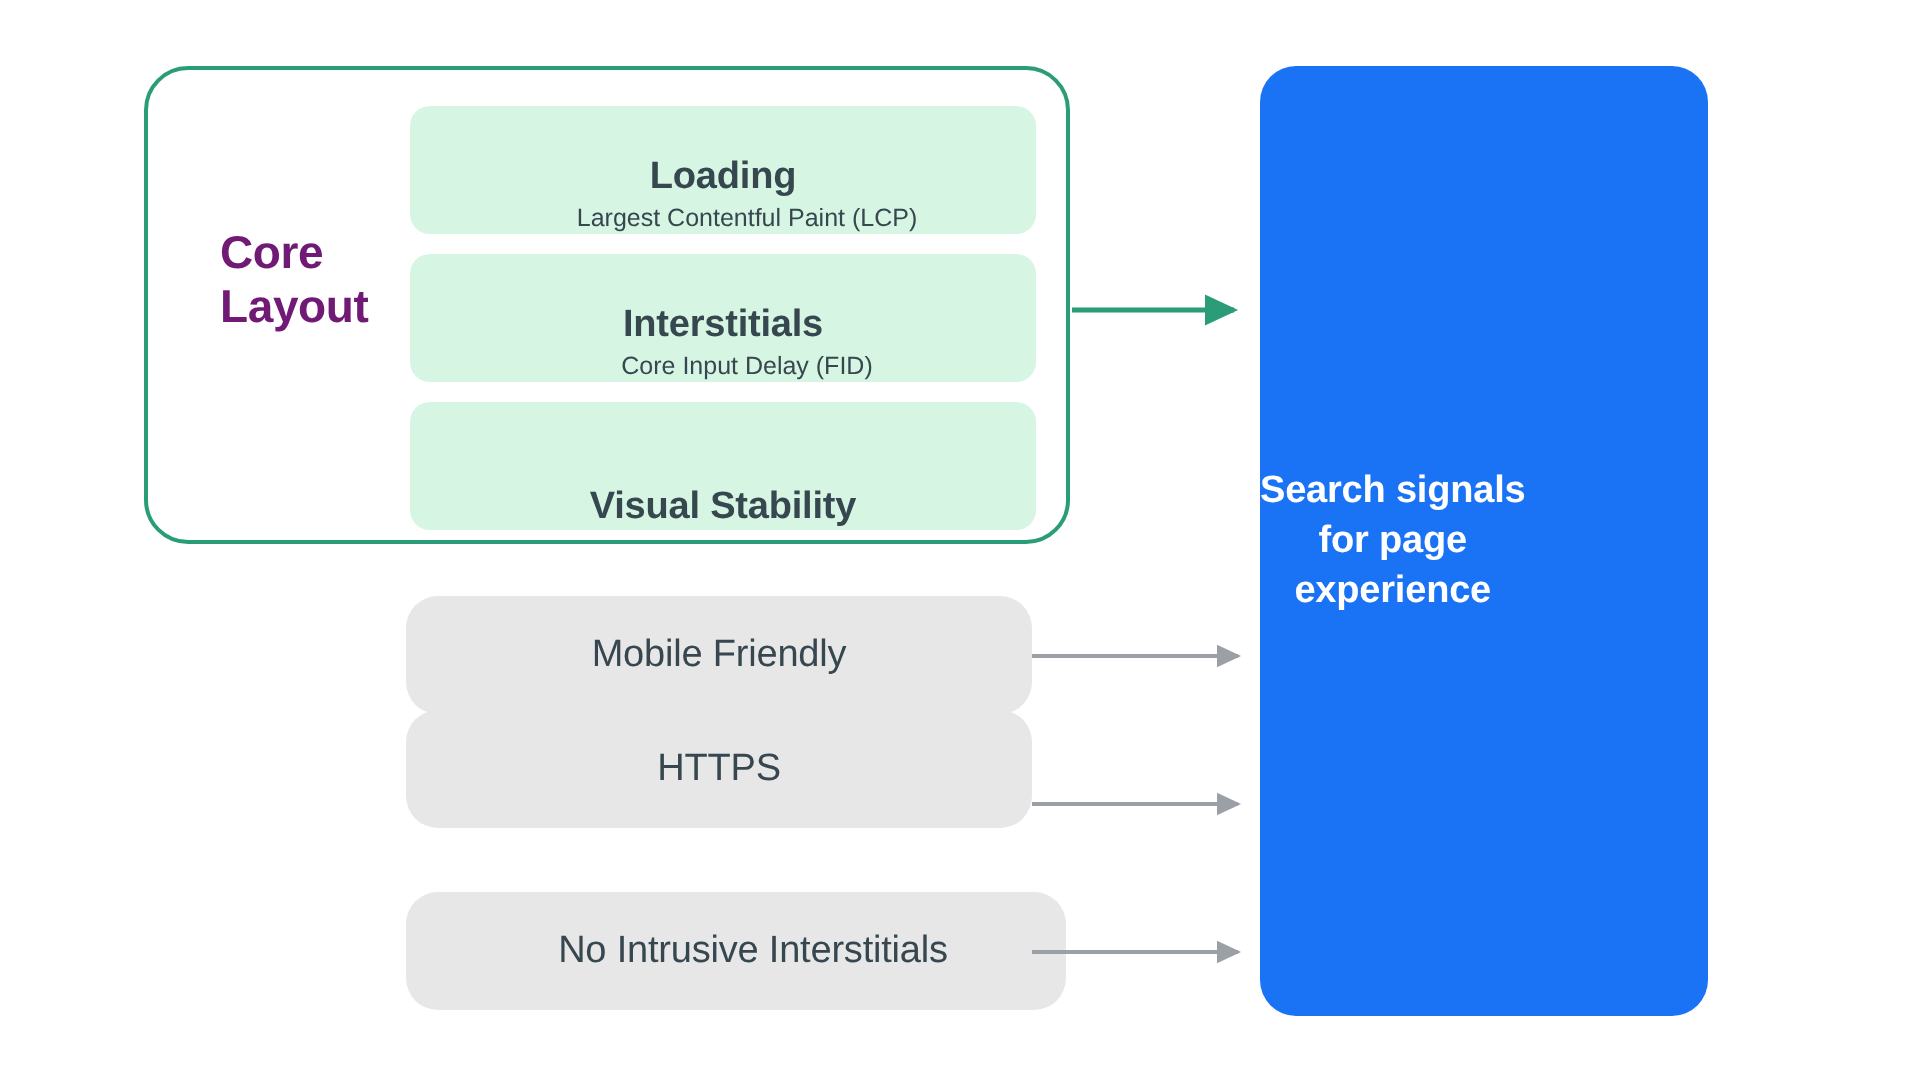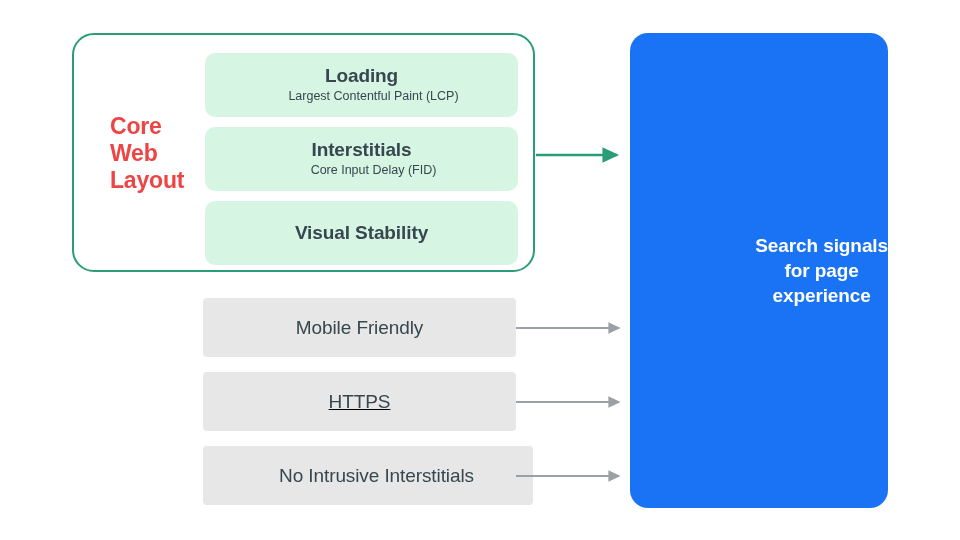--- a/index.html
+++ b/index.html
@@ -33,36 +33,36 @@
     background: #ffffff;
   }
   .cwv-label {
     position: absolute;
     left: 36px;
     top: 78px;
     width: 120px;
     font-size: 23px;
     font-weight: bold;
     line-height: 1.17;
-    color: #ef4444;
+    color: #701a75;
     letter-spacing: -0.2px;
   }
 
   
   .vital-card {
     position: absolute;
     left: 131px;
     width: 313px;
     height: 64px;
     background: #d7f5e3;
     border-radius: 10px;
     display: flex;
     flex-direction: column;
     align-items: center;
-    justify-content: center;
+    justify-content: flex-end;
   }
   .vital-card.v0 { top: 18px; }
   .vital-card.v1 { top: 92px; }
   .vital-card.v2 { top: 166px; }
   .vital-title {
     font-size: 19px;
     font-weight: bold;
     color: #37474f;
     letter-spacing: -0.1px;
     line-height: 1.1;
@@ -76,47 +76,47 @@
     margin-left: 24px;
   }
 
   
   .gray-card {
     position: absolute;
     left: 203px;
     width: 313px;
     height: 59px;
     background: #e7e7e8;
-    border-radius: 4px;
+    border-radius: 16px;
     display: flex;
     align-items: center;
     justify-content: center;
   }
   .gray-card.g0 { top: 298px; }
-  .gray-card.g1 { top: 372px; text-decoration: underline; }
+  .gray-card.g1 { top: 355px; }
   .gray-card.g2 { top: 446px; padding-left: 17px; }
   .gray-label {
     font-size: 19px;
     font-weight: normal;
     color: #37474f;
     letter-spacing: -0.1px;
   }
 
   
   .blue-box {
     position: absolute;
     left: 630px;
     top: 33px;
-    width: 258px;
+    width: 224px;
     height: 475px;
     background: #1a73f5;
     border-radius: 18px;
     display: flex;
     align-items: center;
-    justify-content: flex-end;
+    justify-content: flex-start;
   }
   .blue-text {
     font-size: 19px;
     font-weight: bold;
     color: #ffffff;
     text-align: center;
     line-height: 1.32;
     letter-spacing: -0.1px;
     white-space: pre-line;
   }
@@ -133,21 +133,20 @@
 </style>
 </head>
 <body>
 
 <div class="canvas">
 
   <div class="cwv-group">
 
     <div class="cwv-label">
       <div>Core</div>
-      <div>Web</div>
       <div>Layout</div>
     </div>
 
     <div class="vital-card v0">
       <div class="vital-title">Loading</div>
       <div class="vital-sub">Largest Contentful Paint (LCP)</div>
     </div>
 
     <div class="vital-card v1">
       <div class="vital-title">Interstitials</div>

